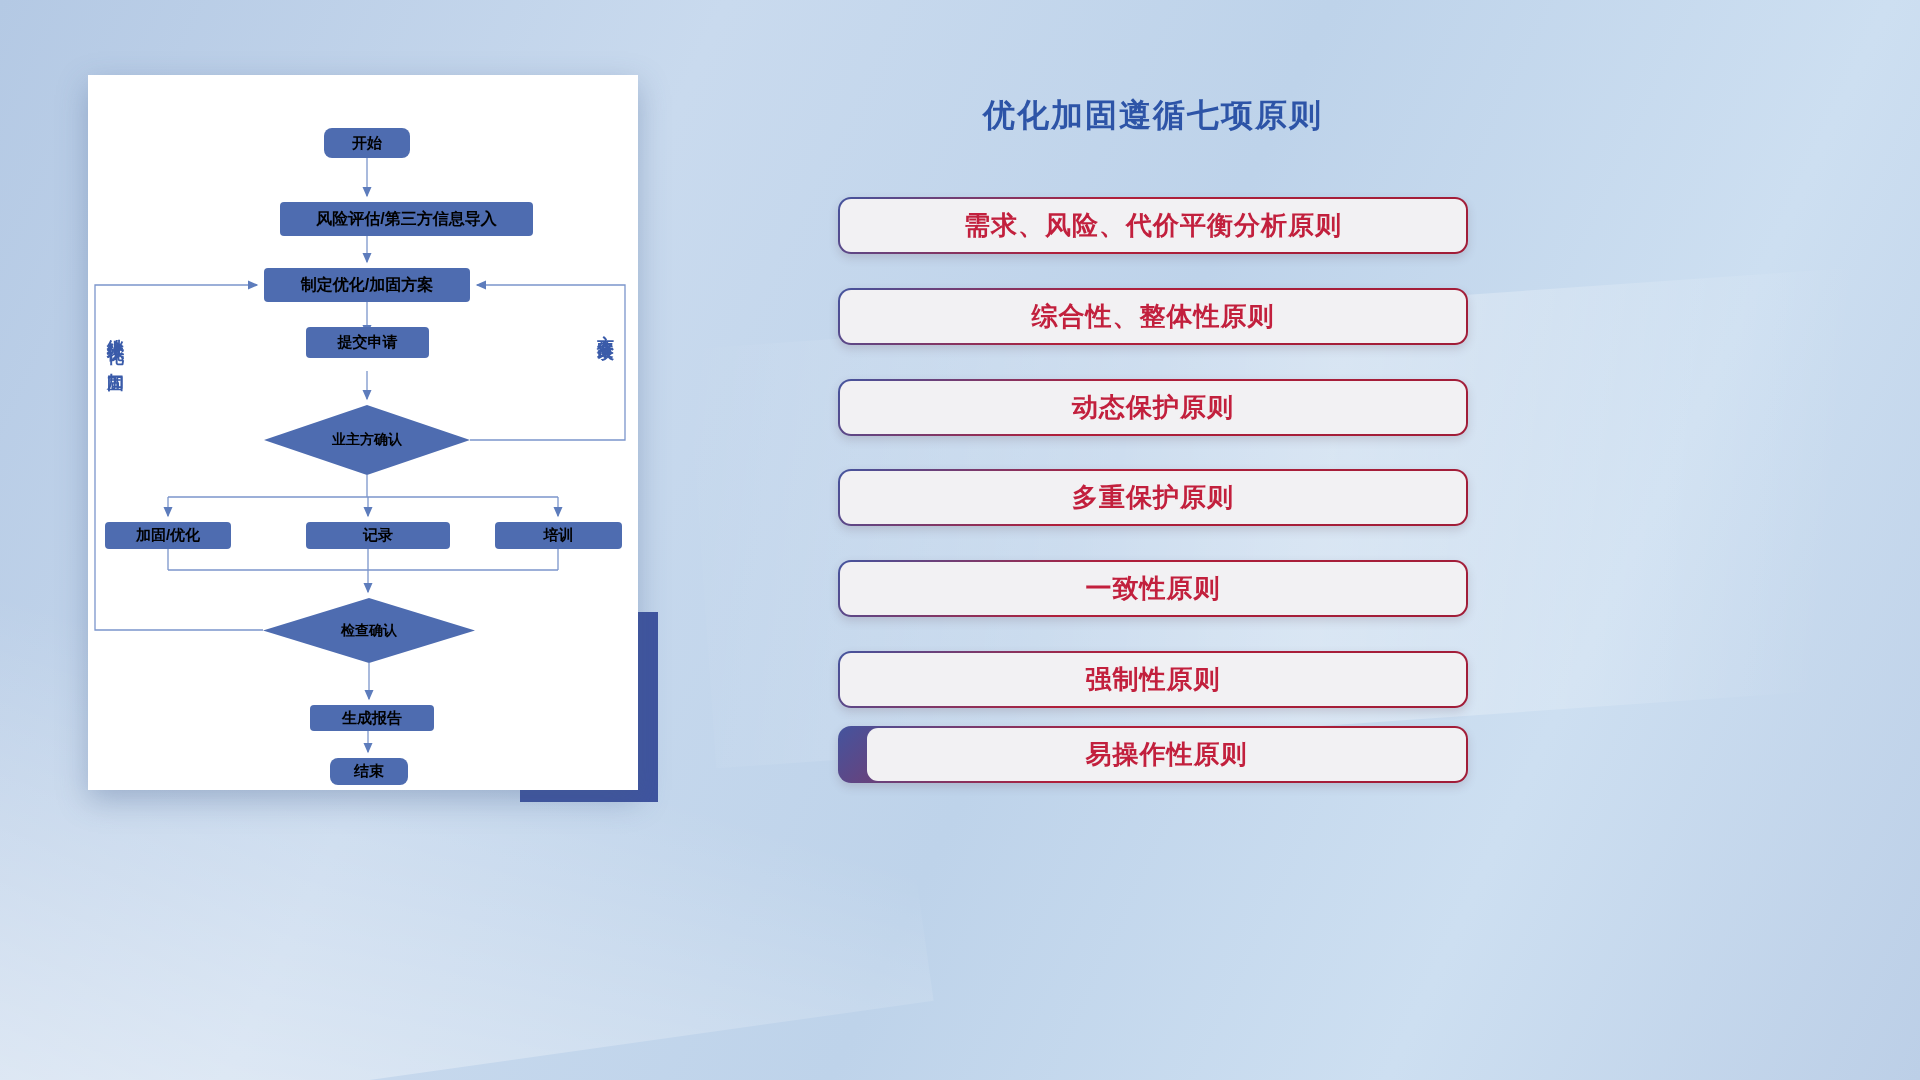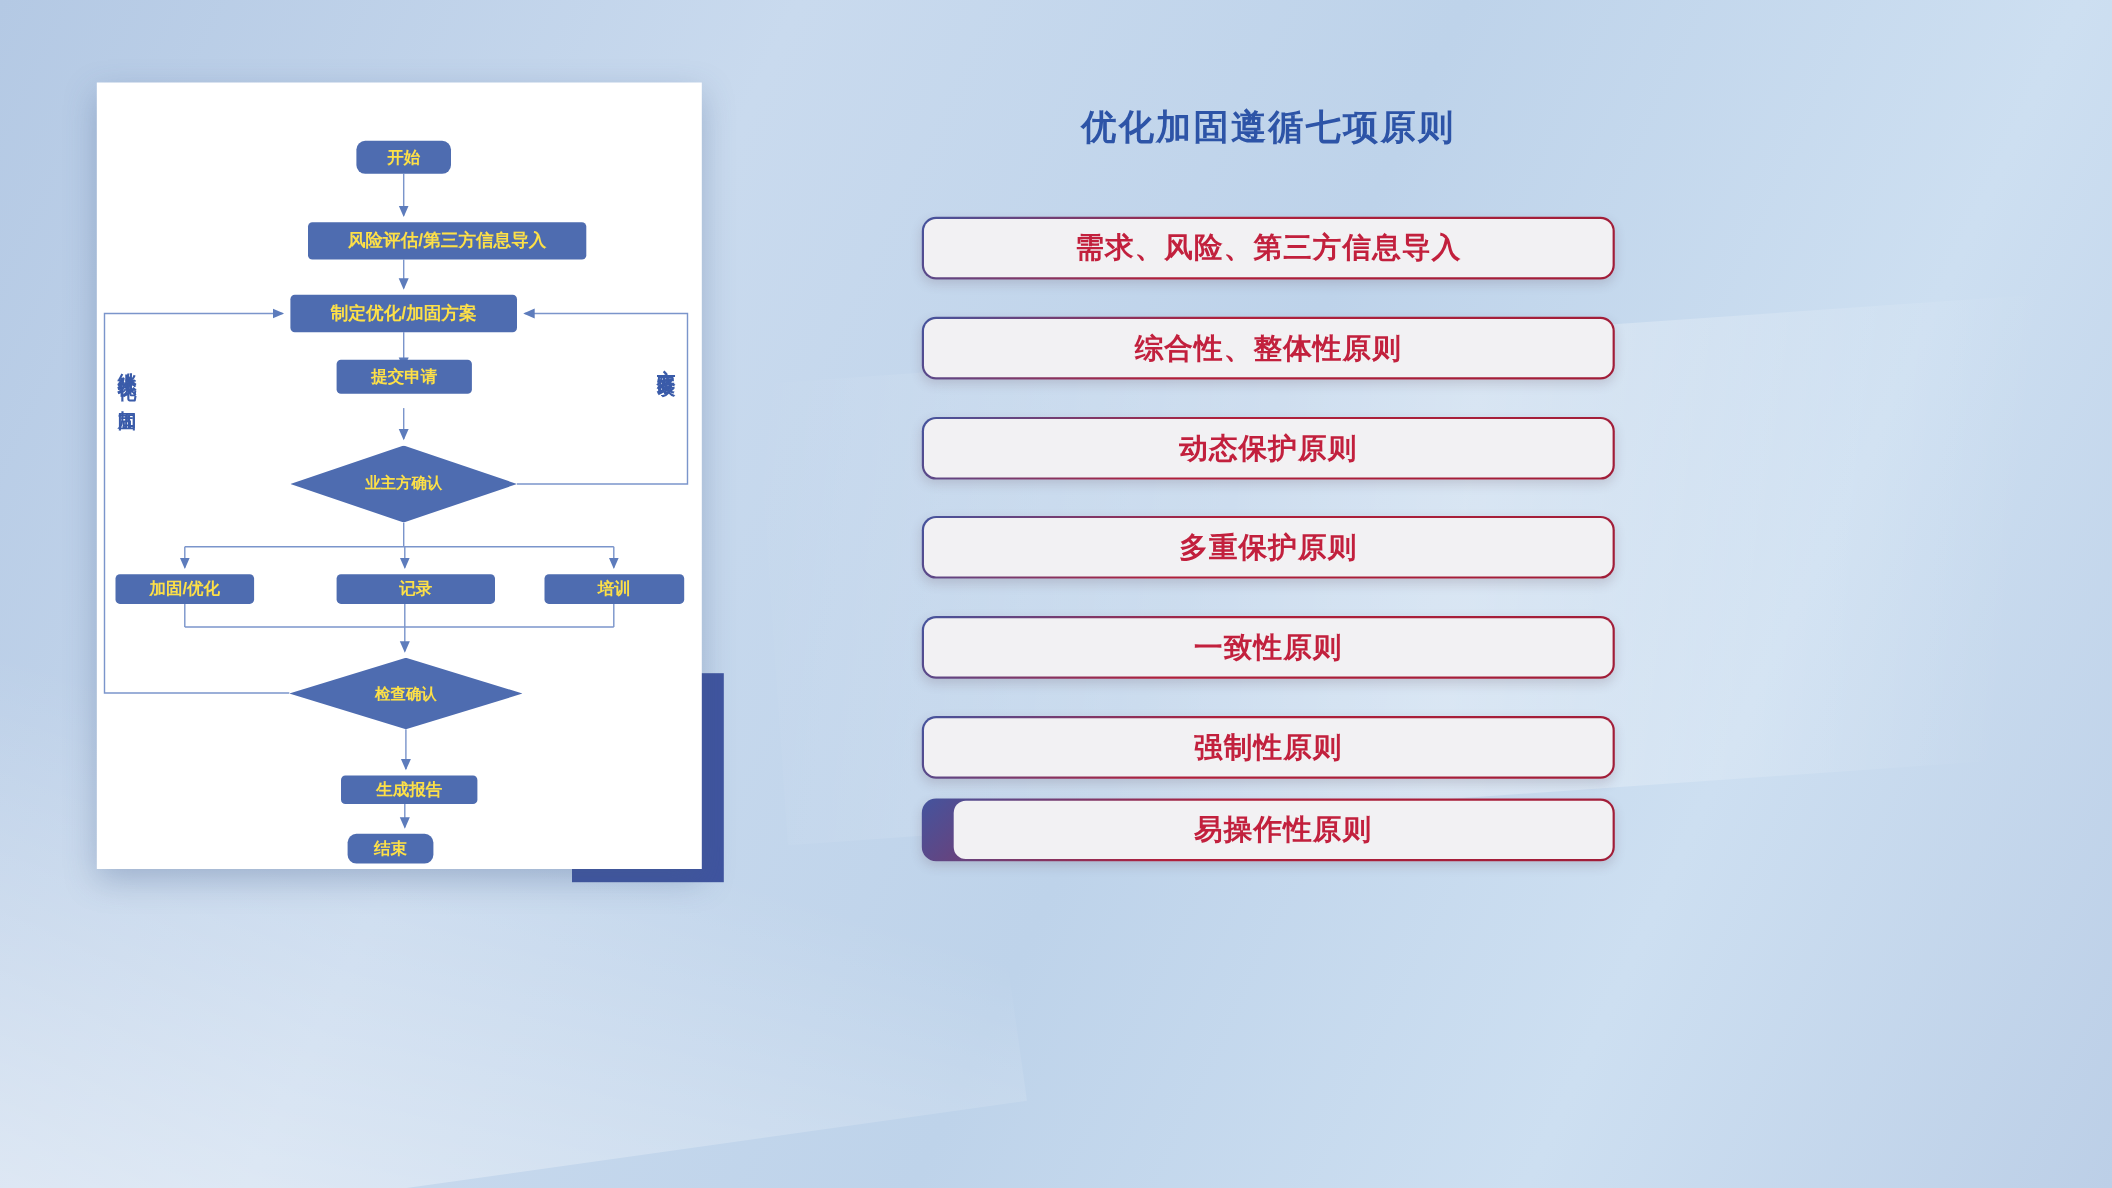--- a/index.html
+++ b/index.html
@@ -47,21 +47,21 @@
   }
   .connectors {
     position: absolute;
     left: 0; top: 0;
     width: 550px; height: 715px;
     pointer-events: none;
   }
   .node {
     position: absolute;
     background: #4e6cb0;
-    color: #fde047;
+    color: #000000;
     font-weight: bold;
     font-size: 15px;
     display: flex;
     align-items: center;
     justify-content: center;
     border-radius: 4px;
     white-space: nowrap;
     z-index: 3;
   }
   .node.terminal { border-radius: 8px; }
@@ -73,21 +73,21 @@
   .n-start    { left: 236px; top: 53px;  width: 86px;  height: 30px; }
   .n-risk     { left: 152px; top: 127px; width: 253px; height: 34px; font-size: 16px; margin-left: 40px; }
   .n-plan     { left: 176px; top: 193px; width: 206px; height: 34px; font-size: 16px; }
   .n-submit   { left: 218px; top: 252px; width: 123px; height: 31px; }
   .n-owner    { left: 176px; top: 330px; width: 206px; height: 70px; }
   .n-harden   { left: 17px;  top: 447px; width: 126px; height: 27px; }
   .n-record   { left: 218px; top: 447px; width: 144px; height: 27px; }
   .n-training { left: 407px; top: 447px; width: 127px; height: 27px; }
   .n-check    { left: 175px; top: 523px; width: 212px; height: 65px; font-size: 15px; }
   .n-report   { left: 222px; top: 630px; width: 124px; height: 26px; }
-  .n-end      { left: 228px; top: 683px; width: 78px;  height: 27px; }
+  .n-end      { left: 242px; top: 683px; width: 78px;  height: 27px; }
 
   .vlabel {
     position: absolute;
     writing-mode: vertical-rl;
     text-orientation: upright;
     color: #3a5ba9;
     font-weight: bold;
     font-size: 17px;
     letter-spacing: 3px;
     z-index: 3;
@@ -221,21 +221,21 @@
       <span>结束</span>
     </div>
 
     <div class="vlabel left">继续优化/加固</div>
     <div class="vlabel right">方案修改</div>
   </div>
 
   <div class="panel-title">优化加固遵循七项原则</div>
 
   <div class="principle p1">
-    <div class="inner">需求、风险、第三方信息导入</div>
+    <div class="inner">需求、风险、代价平衡分析原则</div>
   </div>
   <div class="principle p2">
     <div class="inner">综合性、整体性原则</div>
   </div>
   <div class="principle p3">
     <div class="inner">动态保护原则</div>
   </div>
   <div class="principle p4">
     <div class="inner">多重保护原则</div>
   </div>

